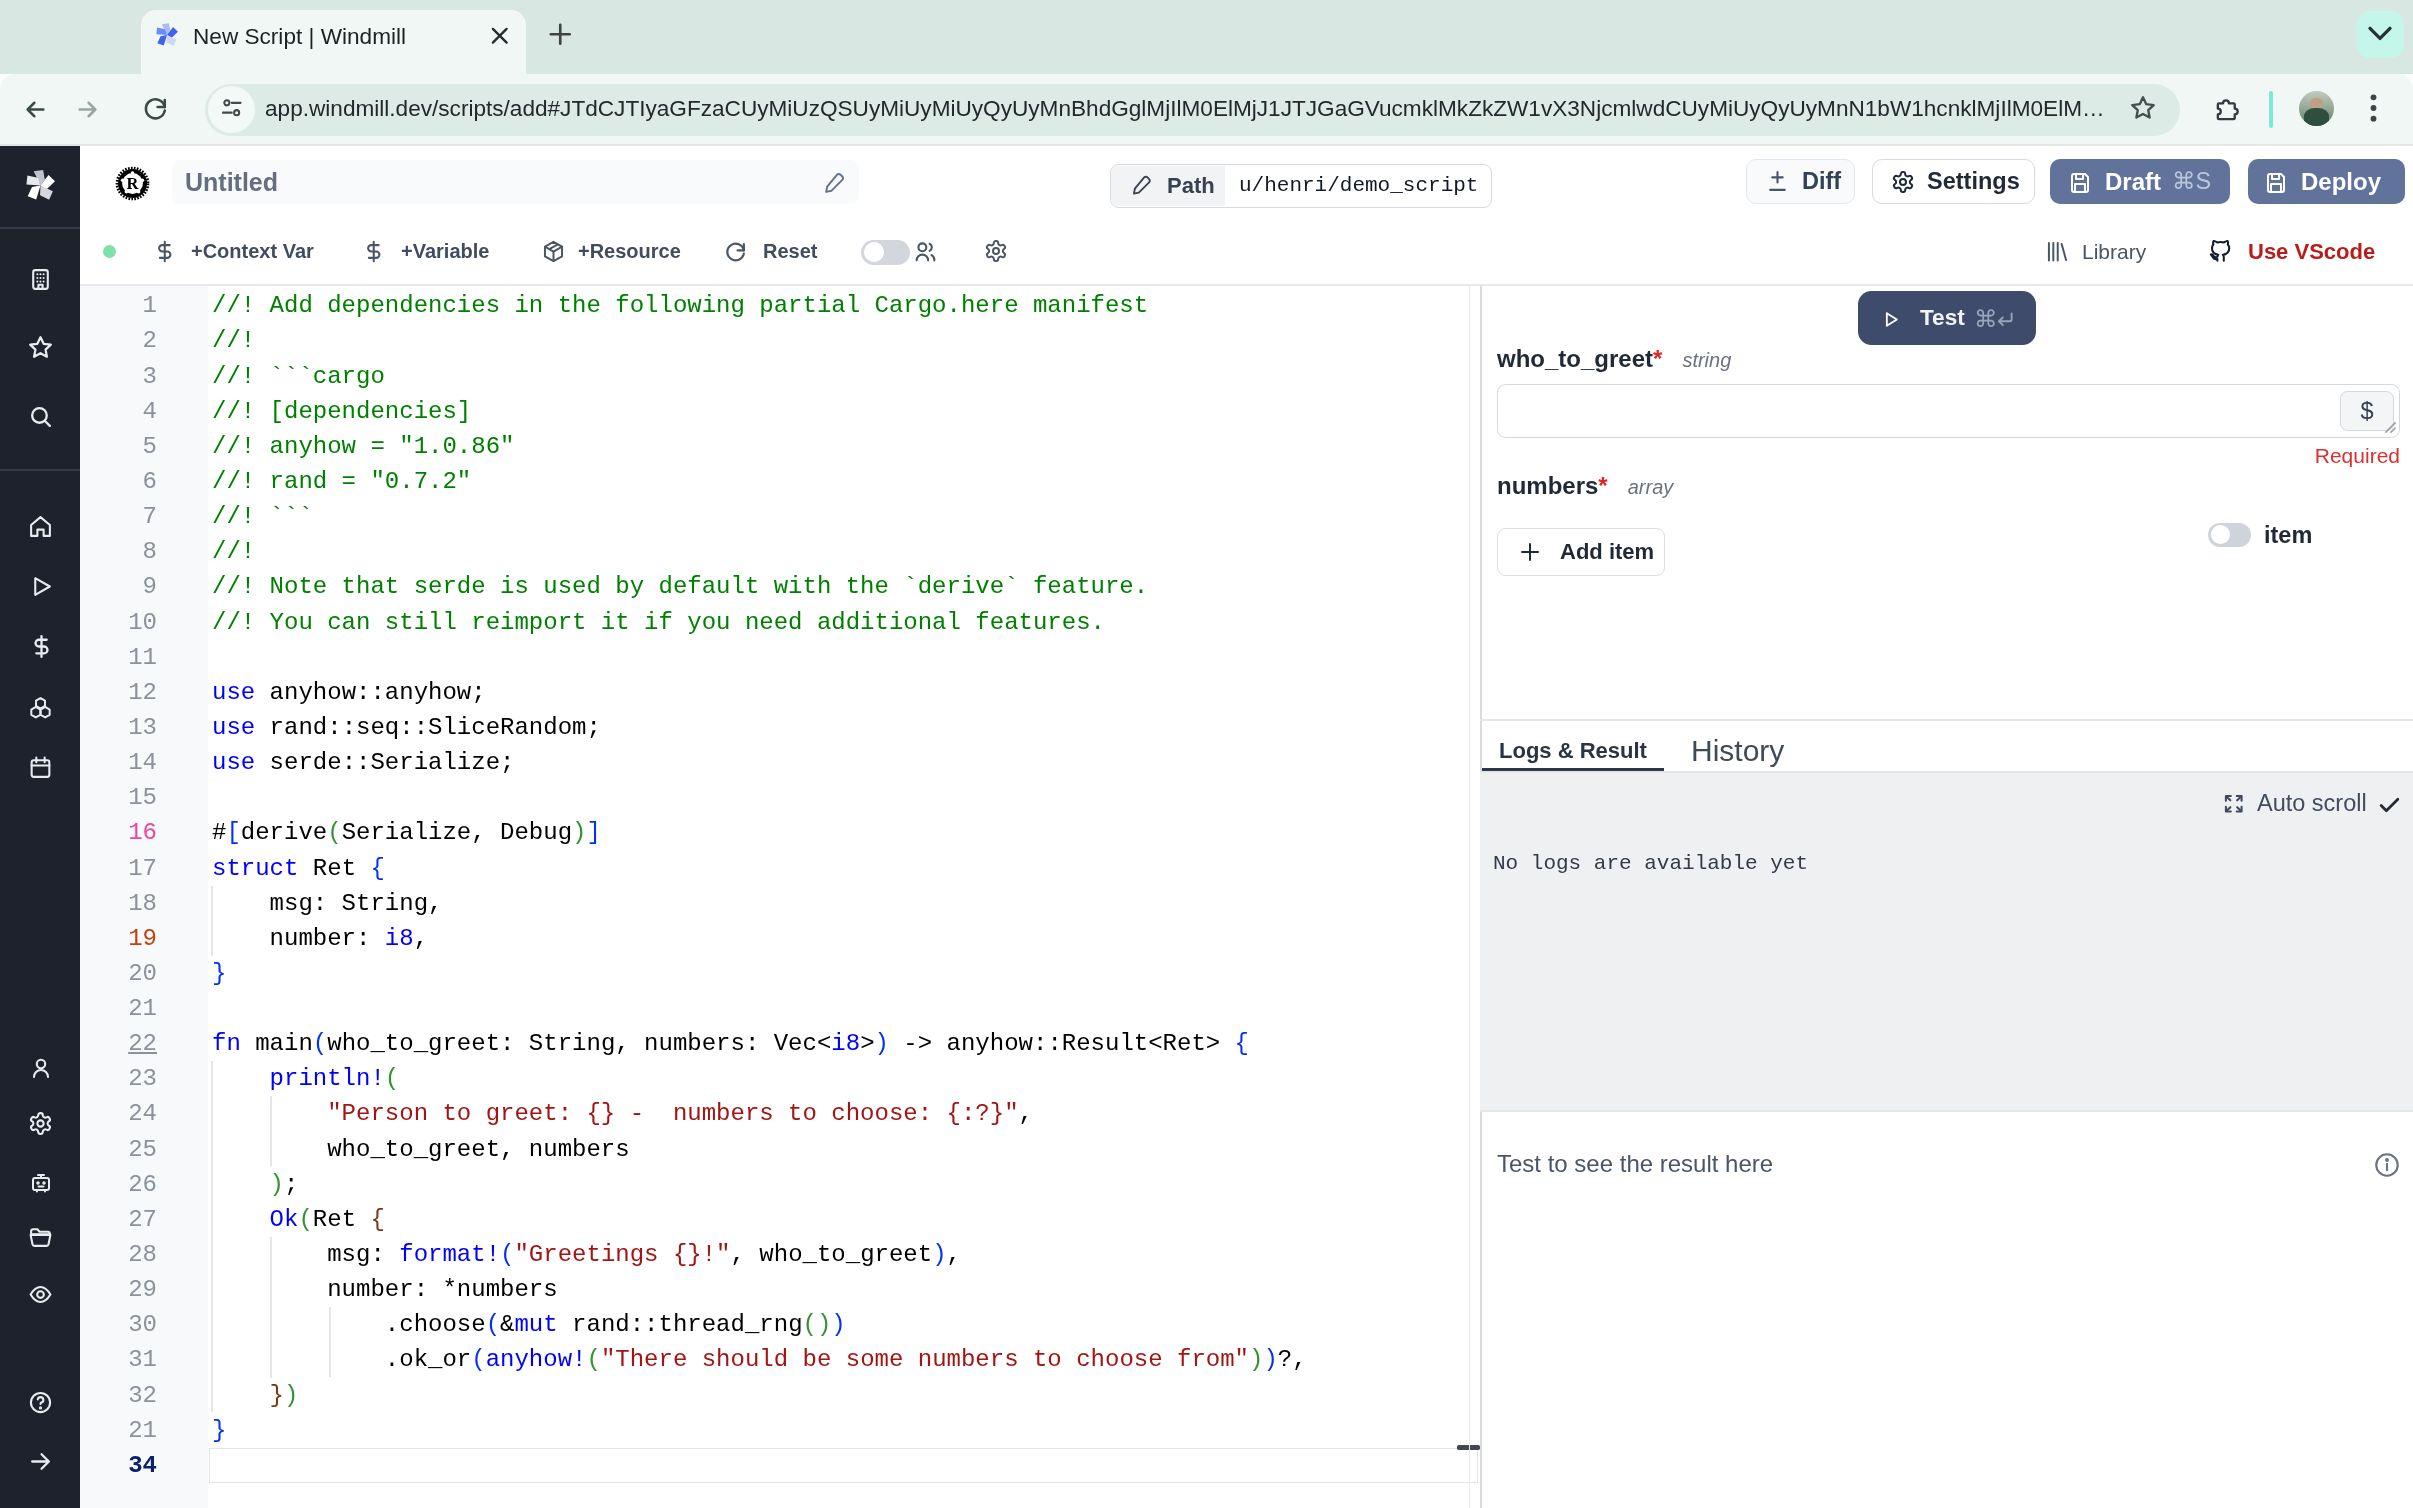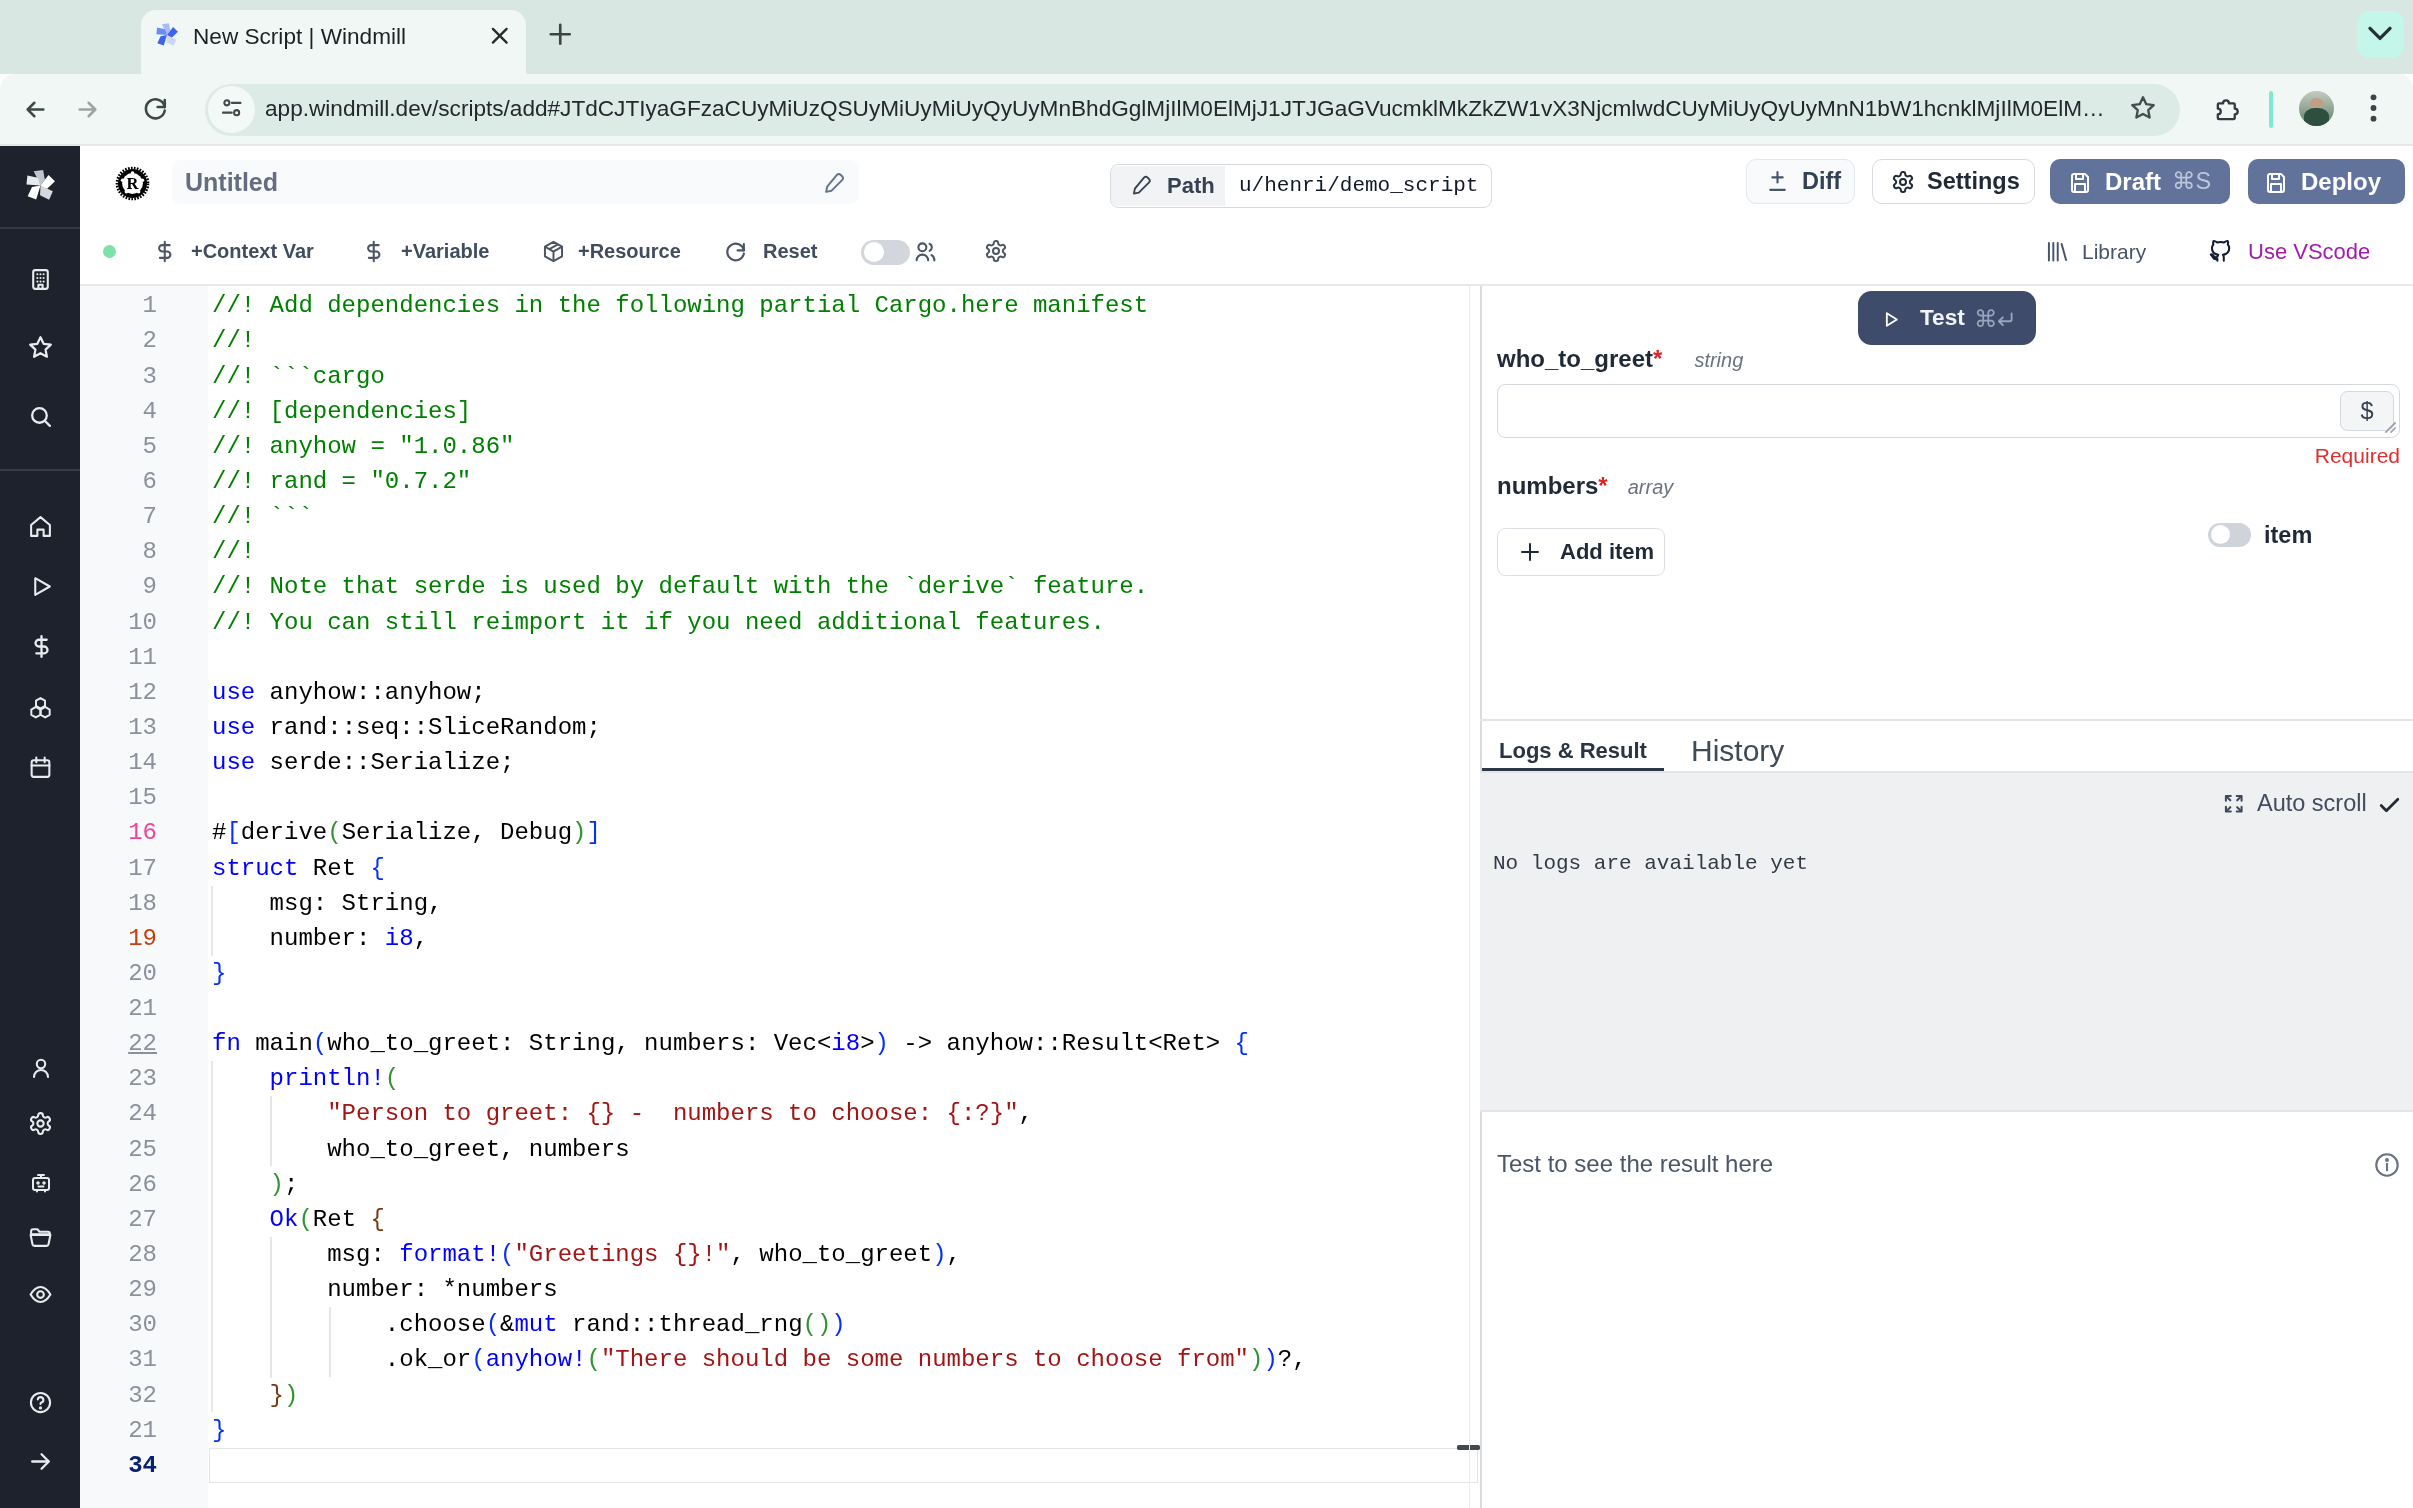--- a/index.html
+++ b/index.html
@@ -272,21 +272,21 @@
     <path d="M12.22 2h-.44a2 2 0 0 0-2 2v.18a2 2 0 0 1-1 1.73l-.43.25a2 2 0 0 1-2 0l-.15-.08a2 2 0 0 0-2.73.73l-.22.38a2 2 0 0 0 .73 2.73l.15.1a2 2 0 0 1 1 1.72v.51a2 2 0 0 1-1 1.74l-.15.09a2 2 0 0 0-.73 2.73l.22.38a2 2 0 0 0 2.73.73l.15-.08a2 2 0 0 1 2 0l.43.25a2 2 0 0 1 1 1.73V20a2 2 0 0 0 2 2h.44a2 2 0 0 0 2-2v-.18a2 2 0 0 1 1-1.73l.43-.25a2 2 0 0 1 2 0l.15.08a2 2 0 0 0 2.73-.73l.22-.39a2 2 0 0 0-.73-2.73l-.15-.08a2 2 0 0 1-1-1.74v-.5a2 2 0 0 1 1-1.74l.15-.09a2 2 0 0 0 .73-2.73l-.22-.38a2 2 0 0 0-2.73-.73l-.15.08a2 2 0 0 1-2 0l-.43-.25a2 2 0 0 1-1-1.73V4a2 2 0 0 0-2-2z"></path>
     <circle cx="12" cy="12" r="3"></circle>
   </svg>
 <svg class="abs" style="left:2045px;top:240px" width="23.5" height="23.5" viewBox="0 0 24 24" fill="none" stroke="#475569" stroke-width="2" stroke-linecap="round">
     <path d="M4 3 v18 M8.5 3 v18 M13 3 v18 M17 4 l4.5 16.5"></path>
   </svg>
 <div class="abs" style="left:2082px;top:229px;height:45px;line-height:45px;font-size:21px;color:#475569">Library</div>
 <svg class="abs" style="left:2207px;top:238px" width="26" height="26" viewBox="0 0 24 24" fill="none" stroke="#111c2e" stroke-width="1.9" stroke-linejoin="round" stroke-linecap="round">
     <path d="M15.5 21 v-3.2 c0-1 -0.3-1.8 -0.8-2.3 c2.8-.3 5.8-1.4 5.8-6.2 c0-1.3 -0.5-2.4 -1.3-3.3 c.1-.3 .6-1.5 -.1-3.2 c0 0 -1-.3 -3.4 1.3 a11.8 11.8 0 0 0 -6.2 0 C7 2.5 6 2.8 6 2.8 c-.7 1.7 -.2 2.9 -.1 3.2 A4.8 4.8 0 0 0 4.6 9.3 c0 4.8 3 5.9 5.8 6.2 c-.4 .4 -.7 1 -.8 1.9 c-.7 .3 -2.5 .9 -3.6 -1 c0 0 -.65-1.2 -1.9-1.3 c0 0 -1.2 0 -.1 .8 c0 0 .85 .4 1.4 1.9 c0 0 .75 2.3 4.2 1.6 V21"></path>
   </svg>
-<div class="abs" style="left:2248px;top:229px;height:45px;line-height:45px;font-size:22px;font-weight:normal;color:#a21caf">Use VScode</div>
+<div class="abs" style="left:2248px;top:229px;height:45px;line-height:45px;font-size:22px;font-weight:bold;color:#b91c1c">Use VScode</div>
 <div class="abs" id="topline"></div>
 <div class="abs" id="gutter"></div>
 
 <div class="ln" style="top:288px;color:#8b929b;">1</div>
 <div class="cl" style="top:288px"><span class="c">//! Add dependencies in the following partial Cargo.here manifest</span></div>
 <div class="ln" style="top:323px;color:#8b929b;">2</div>
 <div class="cl" style="top:323px"><span class="c">//!</span></div>
 <div class="ln" style="top:359px;color:#8b929b;">3</div>
 <div class="cl" style="top:359px"><span class="c">//! ```cargo</span></div>
 <div class="ln" style="top:394px;color:#8b929b;">4</div>
@@ -363,21 +363,21 @@
 <div class="abs" style="left:1858px;top:291px;width:178px;height:54px;border-radius:13.4px;background:#3f4b6b"></div>
 <svg class="abs" style="left:1881px;top:309px" width="20" height="21" viewBox="0 0 24 24" fill="none" stroke="#fff" stroke-width="2.2" stroke-linejoin="round">
     <path d="M7 4.5 L19 12 L7 19.5 Z"></path>
   </svg>
 <div class="abs" style="left:1920px;top:291px;height:54px;line-height:54px;font-size:22.6px;font-weight:bold;color:#f1f3f7">Test</div>
 <span class="abs" style="left:1974px;top:292px;height:54px;line-height:54px;font-size:23.5px;color:#9aa5bc">⌘</span>
 <svg class="abs" style="left:1995px;top:309px" width="21" height="21" viewBox="0 0 24 24" fill="none" stroke="#9aa5bc" stroke-width="2.1" stroke-linecap="round" stroke-linejoin="round">
     <path d="M19 5 v7 a2 2 0 0 1 -2 2 H5 M9 9.5 L4.5 14 L9 18.5"></path>
   </svg>
 
-<div class="abs" style="left:1497px;top:339px;height:40px;line-height:40px;"><span class="lbl">who_to_greet</span><span class="lbl ast">*</span><span class="typ" style="margin-left:32px">string</span></div>
+<div class="abs" style="left:1497px;top:339px;height:40px;line-height:40px;"><span class="lbl">who_to_greet</span><span class="lbl ast">*</span><span class="typ" style="margin-left:20px">string</span></div>
 <div class="abs" style="left:1497px;top:384px;width:903px;height:54px;border:1.7px solid #d4d8dd;border-radius:8.4px;background:#fff"></div>
 <div class="abs" style="left:2340px;top:391px;width:54px;height:40px;border:1.7px solid #d4d8dd;border-radius:7.5px;background:#f4f5f7"></div>
 <div class="abs" style="left:2340px;top:391px;width:54px;height:40px;line-height:40px;text-align:center;font-size:23.5px;color:#374151">$</div>
 <svg class="abs" style="left:2382px;top:419px" width="17" height="17" viewBox="0 0 20 20" stroke="#9aa1a9" stroke-width="2">
     <path d="M4 16 L16 4 M10 16 L16 10"></path>
   </svg>
 <div class="abs" style="left:2157px;top:443px;width:243px;height:25px;line-height:25px;text-align:right;font-size:21px;color:#dc3030">Required</div>
 
 <div class="abs" style="left:1497px;top:466px;height:40px;line-height:40px;"><span class="lbl">numbers</span><span class="lbl ast">*</span><span class="typ" style="margin-left:20px">array</span></div>
 <div class="abs" style="left:1497px;top:528px;width:168px;height:48px;border:1.7px solid #dadde2;border-radius:8.4px;background:#fff"></div>

